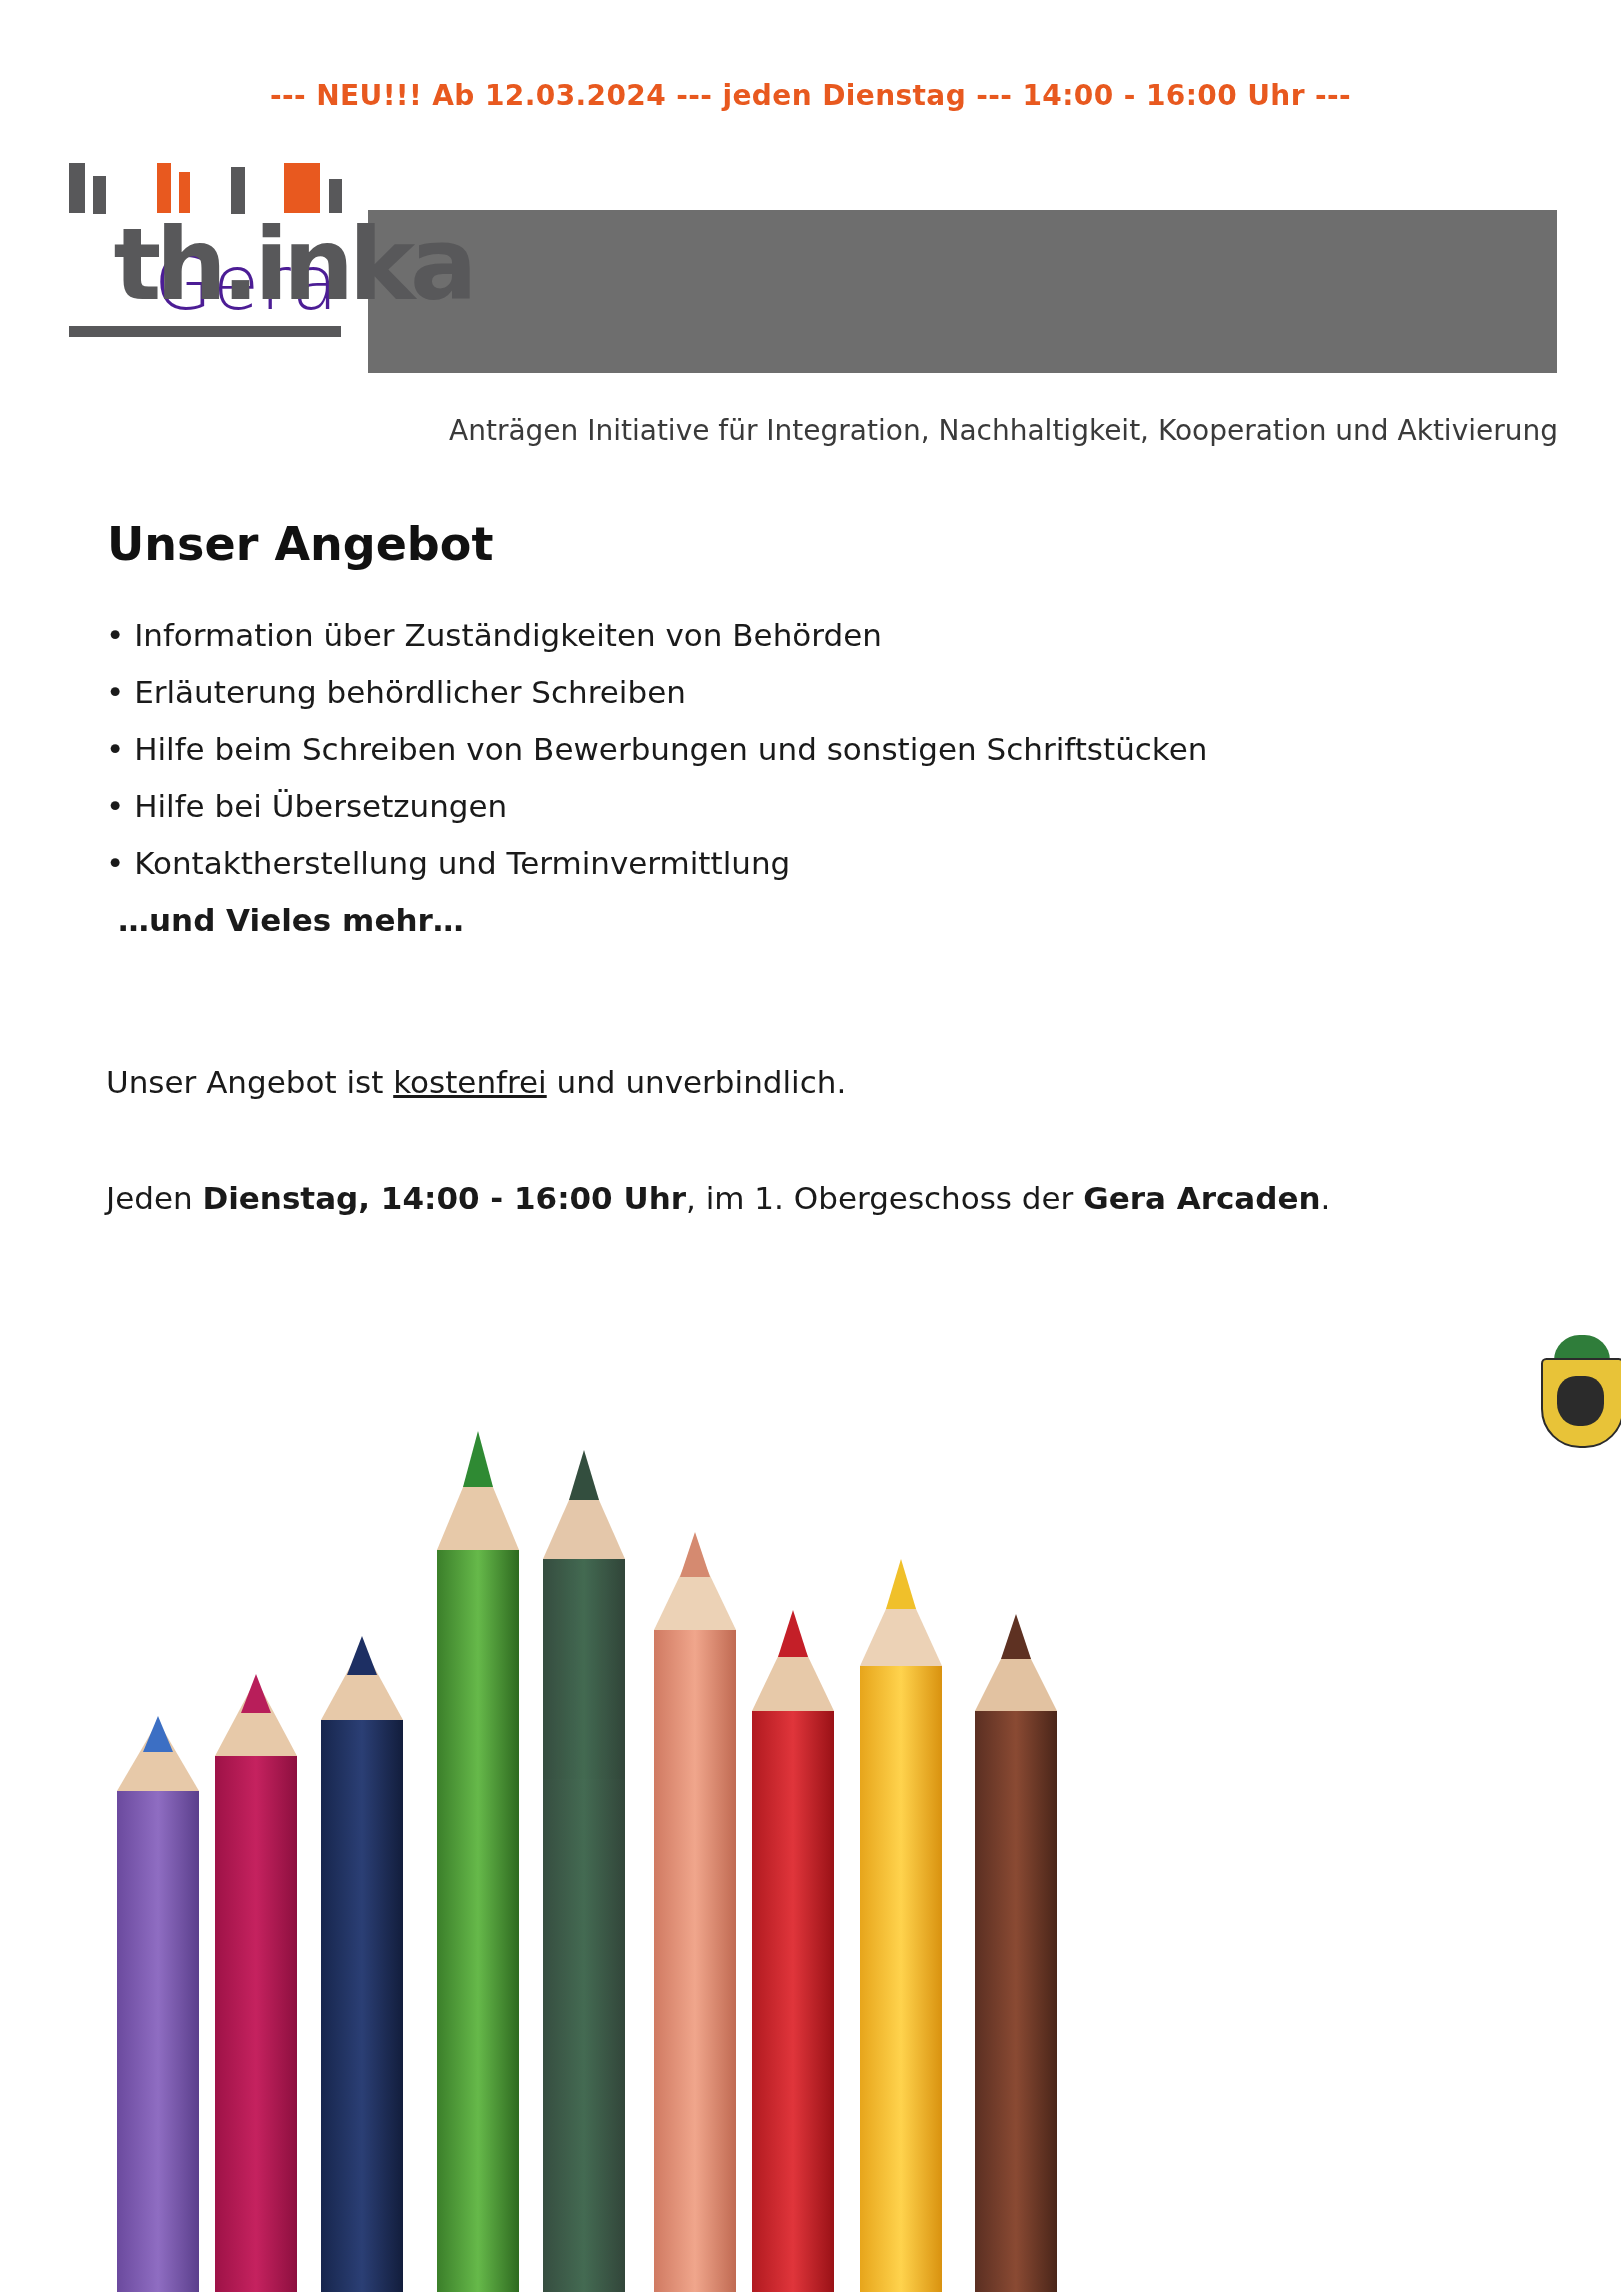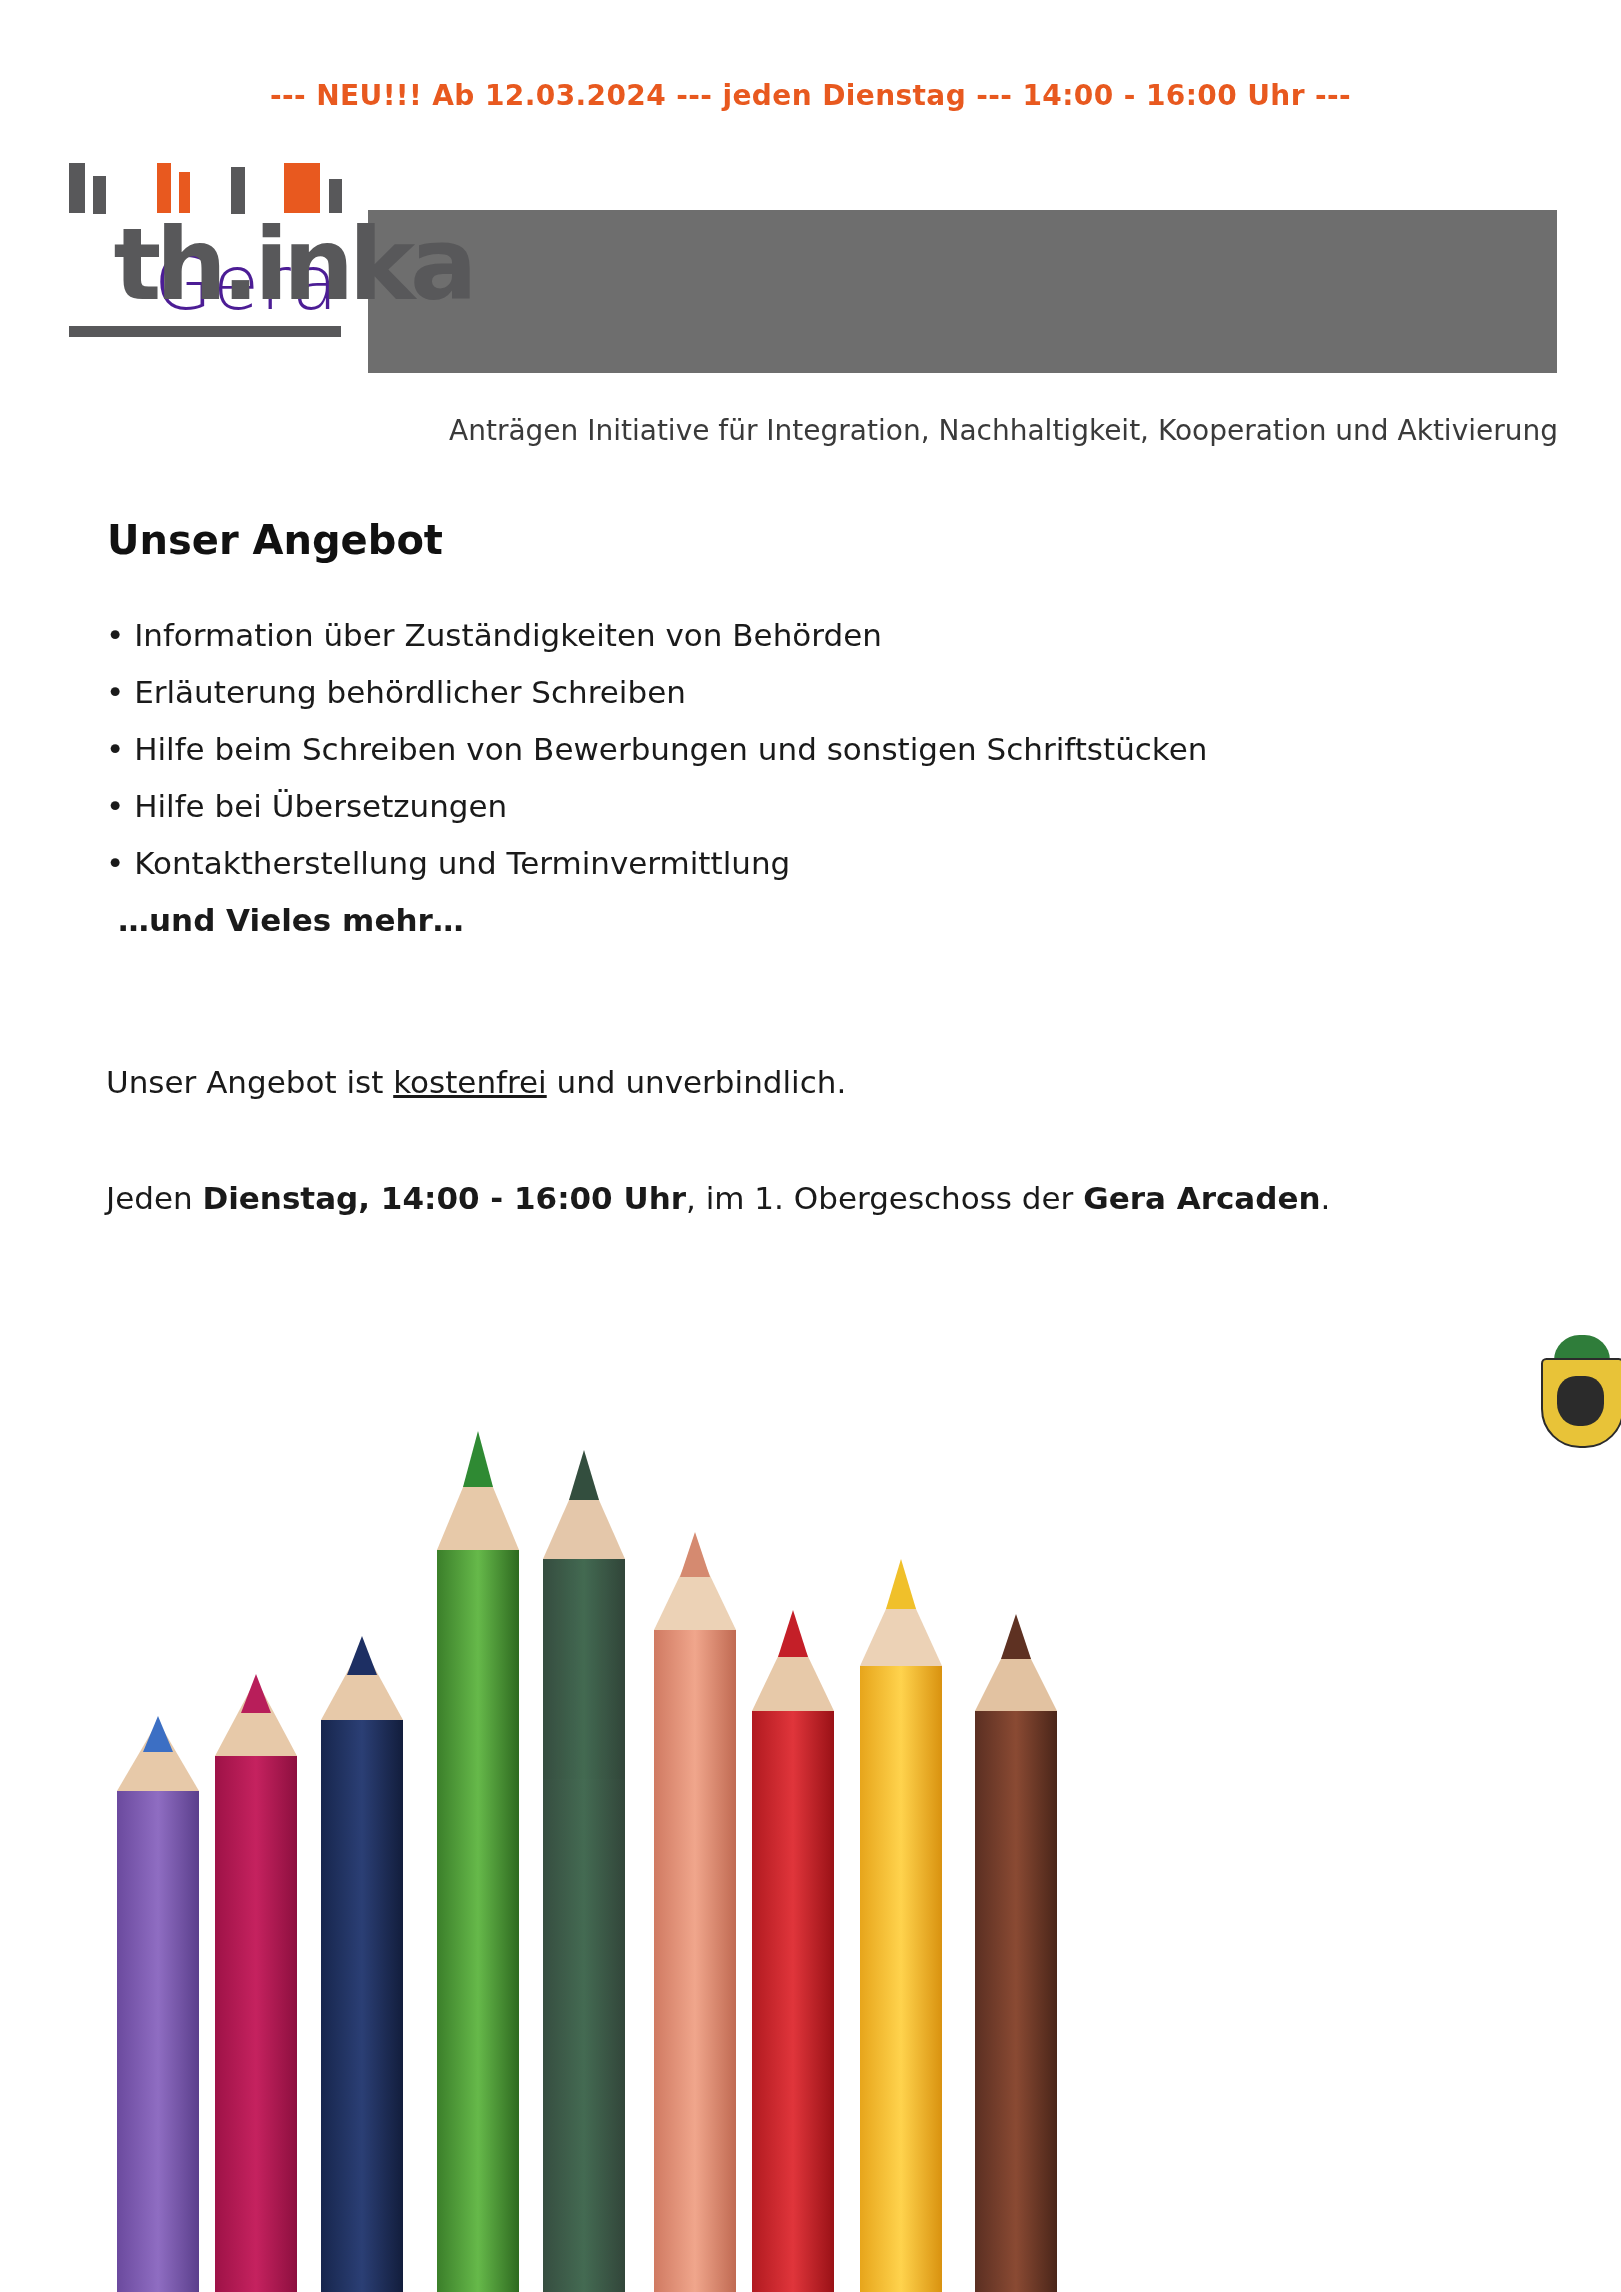--- a/index.html
+++ b/index.html
@@ -95,21 +95,21 @@
     white-space: nowrap;
   }
 
   
   .h-offer {
     position: absolute;
     top: 517px;
     left: 107px;
     font-family: "DejaVu Sans", sans-serif;
     font-weight: bold;
-    font-size: 40px;
+    font-size: 46px;
     color: #111111;
   }
   .bullets {
     position: absolute;
     top: 607px;
     left: 106px;
     width: 1451px;
     font-size: 31px;
     line-height: 57px;
     color: #1a1a1a;

